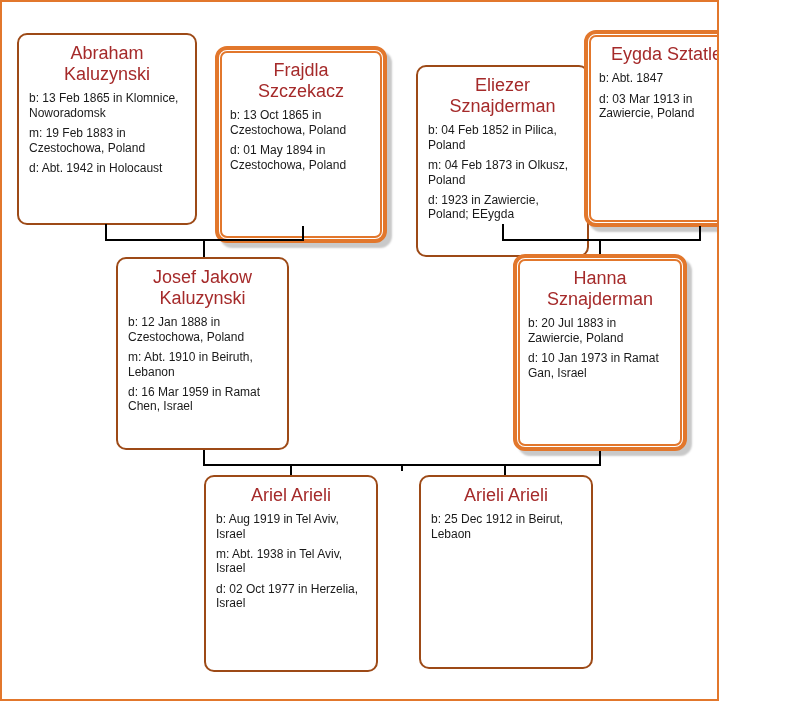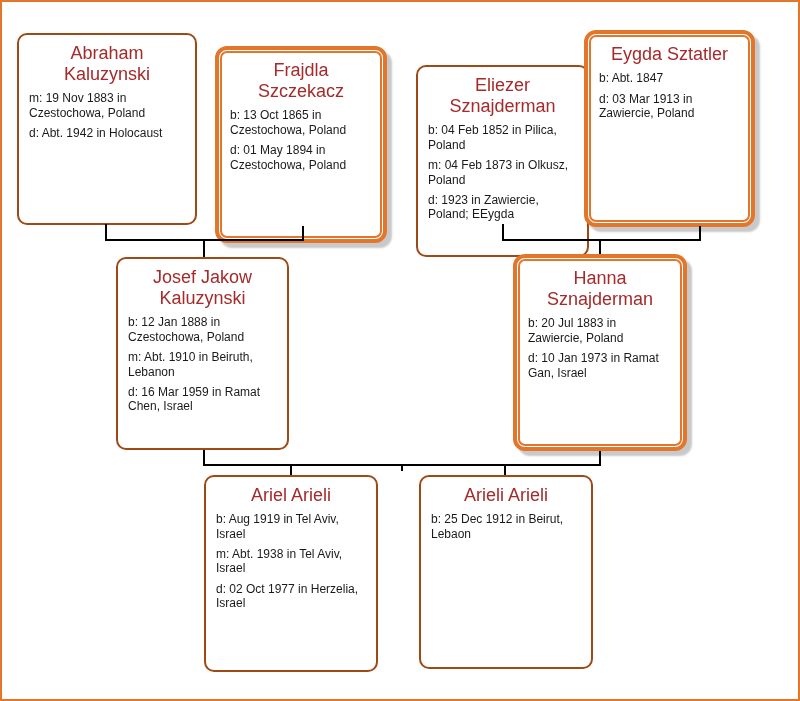--- a/index.html
+++ b/index.html
@@ -1,18 +1,18 @@
 <!DOCTYPE html>
 <html><head>
 <meta charset="utf-8">
 <style>
   html, body { margin: 0; padding: 0; background: #ffffff; }
   .canvas {
     position: relative;
-    width: 800px;
+    width: 719px;
     height: 701px;
     box-sizing: border-box;
     background: #ffffff;
     border: 2px solid #E2772C;
     font-family: "Liberation Sans", "DejaVu Sans", sans-serif;
     overflow: hidden;
   }
 
   
   .card {
@@ -62,21 +62,22 @@
   }
 </style>
 </head>
 <body>
 
 <div class="canvas">
 
   <div class="card plain" style="left:15px; top:31px; width:180px; height:192px;">
     <div class="card-inner">
       <div class="card-name">Abraham Kaluzynski</div>
-      <p class="event">m: 19 Nov 1883 in Czestochowa, Poland</p>
+      <p class="event">b: 13 Feb 1865 in Klomnice, Noworadomsk</p>
+      <p class="event">m: 19 Feb 1883 in Czestochowa, Poland</p>
       <p class="event">d: Abt. 1942 in Holocaust</p>
     </div>
   </div>
 
   <div class="card highlight" style="left:213px; top:44px; width:172px; height:197px;">
     <div class="card-inner">
       <div class="card-name">Frajdla Szczekacz</div>
       <p class="event">b: 13 Oct 1865 in Czestochowa, Poland</p>
       <p class="event">d: 01 May 1894 in Czestochowa, Poland</p>
     </div>

